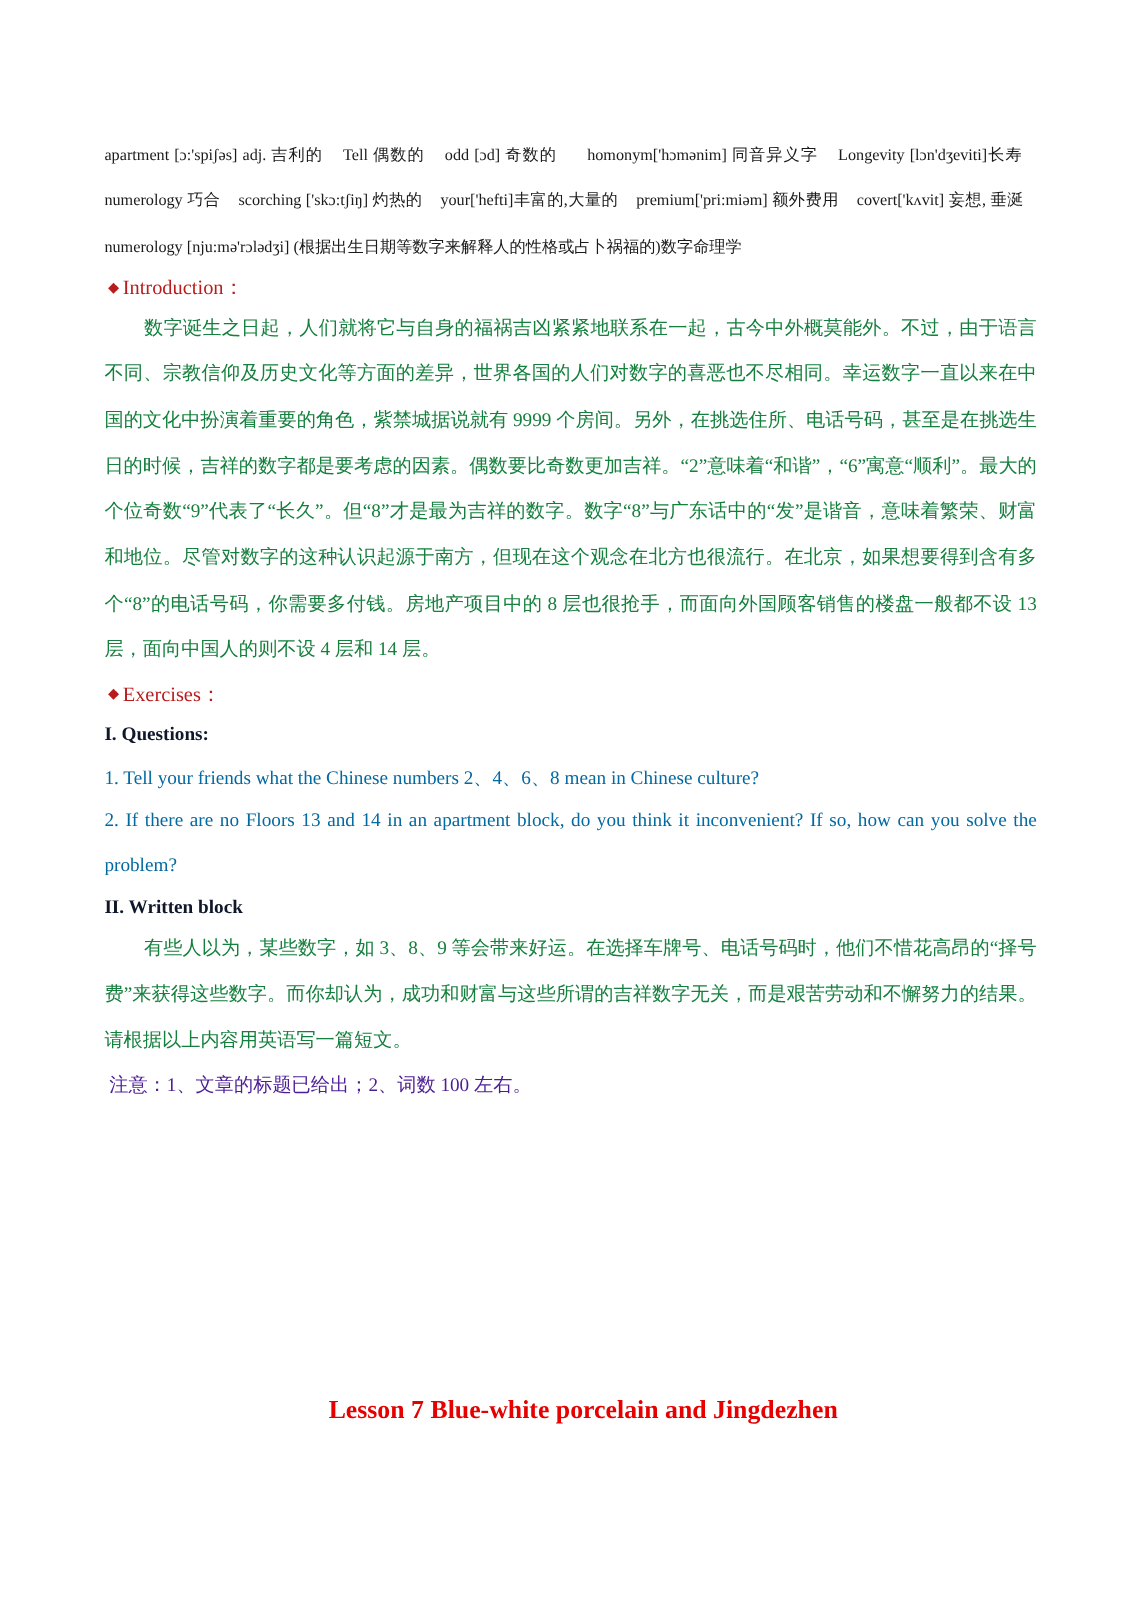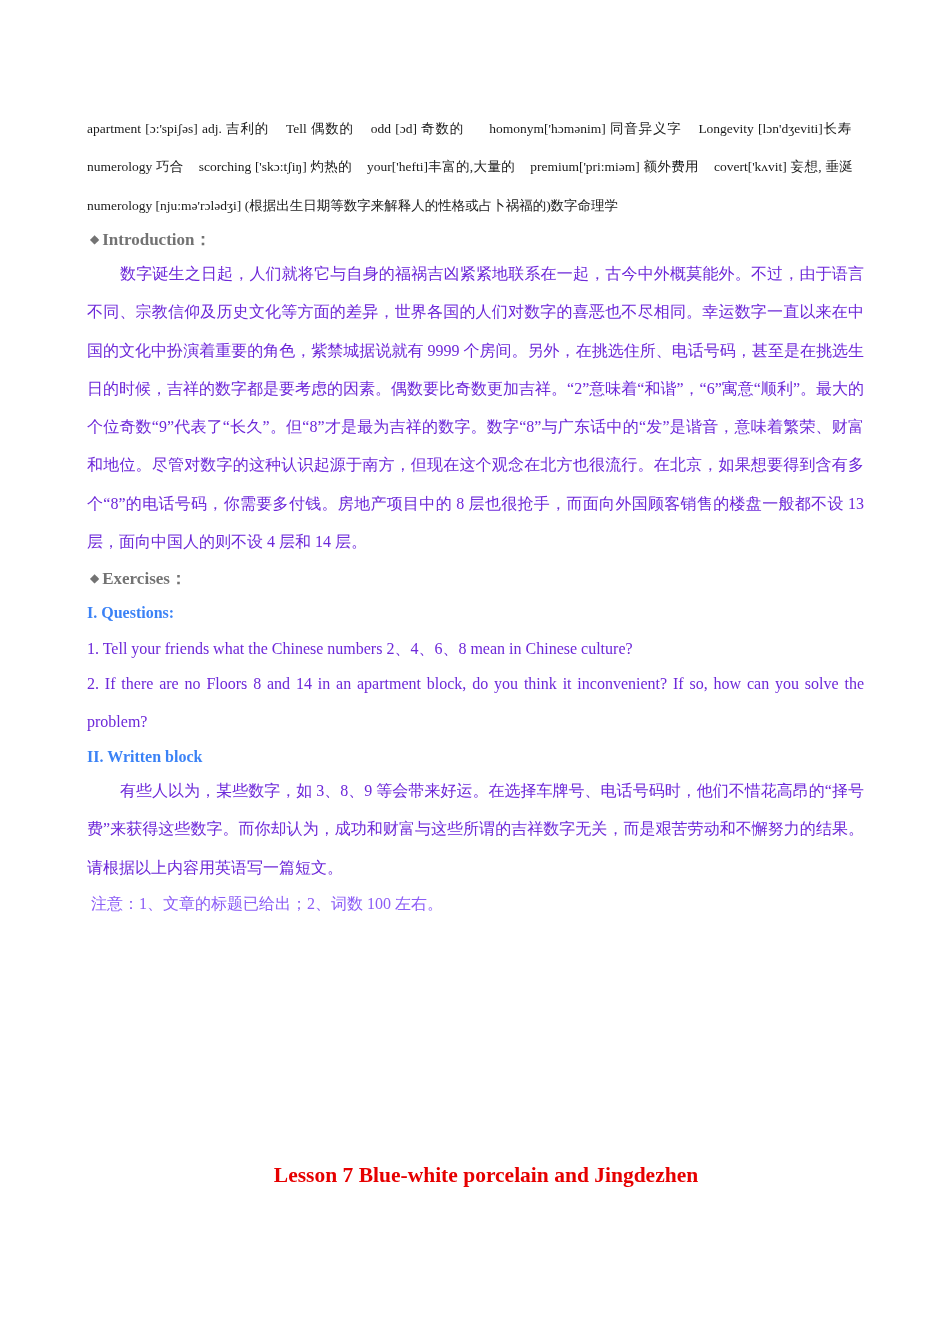--- a/index.html
+++ b/index.html
@@ -1,29 +1,29 @@
 <!DOCTYPE html>
 <html><head>
   <meta charset="utf-8">
   <style>
     html, body { margin: 0; padding: 0; background: #ffffff; }
     body { width: 950px; height: 1344px; position: relative; overflow: hidden;
            font-family: "Liberation Serif", "DejaVu Serif", serif; color: #1a1a1a; }
     .vocab { position: absolute; left: 87px; top: 110px; width: 777px;
              font-size: 13.5px; line-height: 38.3px; text-align: justify; text-align-last: left; }
     .vocab span { white-space: nowrap; }
-    .heading { position: absolute; left: 90px; font-size: 17px; font-weight: bold; color: #737373; }
+    .heading { position: absolute; left: 90px; font-size: 17px; font-weight: normal; color: #b91c1c; }
     .heading .diamond { font-size: 12px; margin-right: 3px; position: relative; top: -2px; }
     .para { position: absolute; left: 87px; width: 777px; font-size: 16px; line-height: 38.3px;
-            text-align: justify; color: #6d28d9; }
+            text-align: justify; color: #15803d; }
     .indent { text-indent: 33px; }
-    .sub { position: absolute; left: 87px; font-size: 16px; font-weight: bold; color: #3b82f6; }
+    .sub { position: absolute; left: 87px; font-size: 16px; font-weight: bold; color: #0f172a; }
     .q { position: absolute; left: 87px; width: 777px; font-size: 16px; line-height: 37.5px;
-         text-align: justify; color: #6d28d9; }
-    .note { position: absolute; left: 91px; font-size: 16px; color: #8b5cf6; }
+         text-align: justify; color: #0369a1; }
+    .note { position: absolute; left: 91px; font-size: 16px; color: #4c1d95; }
     .lesson { position: absolute; left: 0; width: 972px; top: 1163px; text-align: center;
               font-size: 21.5px; font-weight: bold; color: #e60000; }
   </style>
 </head>
 <body>
 
 <div class="vocab">
   <span>apartment  [ɔ:'spiʃəs] adj. 吉利的</span>&nbsp;&nbsp;&nbsp;
   <span>Tell 偶数的</span>&nbsp;&nbsp;&nbsp;
   <span>odd [ɔd] 奇数的</span>&nbsp;&nbsp;&nbsp;&nbsp;&nbsp;
@@ -43,21 +43,21 @@
 
 <div class="para indent" style="top:255px;">数字诞生之日起，人们就将它与自身的福祸吉凶紧紧地联系在一起，古今中外概莫能外。不过，由于语言不同、宗教信仰及历史文化等方面的差异，世界各国的人们对数字的喜恶也不尽相同。幸运数字一直以来在中国的文化中扮演着重要的角色，紫禁城据说就有 9999 个房间。另外，在挑选住所、电话号码，甚至是在挑选生日的时候，吉祥的数字都是要考虑的因素。偶数要比奇数更加吉祥。“2”意味着“和谐”，“6”寓意“顺利”。最大的个位奇数“9”代表了“长久”。但“8”才是最为吉祥的数字。数字“8”与广东话中的“发”是谐音，意味着繁荣、财富和地位。尽管对数字的这种认识起源于南方，但现在这个观念在北方也很流行。在北京，如果想要得到含有多个“8”的电话号码，你需要多付钱。房地产项目中的 8 层也很抢手，而面向外国顾客销售的楼盘一般都不设 13 层，面向中国人的则不设 4 层和 14 层。</div>
 
 <div class="heading" style="top:567px;">
   <span class="diamond">◆</span><span>Exercises：</span>
 </div>
 
 <div class="sub" style="top:604px;">I. Questions:</div>
 
 <div class="q" style="top:630px;">1. Tell your friends what the Chinese numbers 2、4、6、8 mean in Chinese culture?</div>
-<div class="q" style="top:665px;">2. If there are no Floors 8 and 14 in an apartment block, do you think it inconvenient?  If so, how can you solve the problem?</div>
+<div class="q" style="top:665px;">2. If there are no Floors 13 and 14 in an apartment block, do you think it inconvenient?  If so, how can you solve the problem?</div>
 
 <div class="sub" style="top:748px;">II. Written block</div>
 
 <div class="para indent" style="top:772px;">有些人以为，某些数字，如 3、8、9 等会带来好运。在选择车牌号、电话号码时，他们不惜花高昂的“择号费”来获得这些数字。而你却认为，成功和财富与这些所谓的吉祥数字无关，而是艰苦劳动和不懈努力的结果。请根据以上内容用英语写一篇短文。</div>
 
 <div class="note" style="top:894px;">注意：1、文章的标题已给出；2、词数 100 左右。</div>
 
 <div class="lesson">Lesson 7 Blue-white porcelain and Jingdezhen</div>
 
 </body></html>

